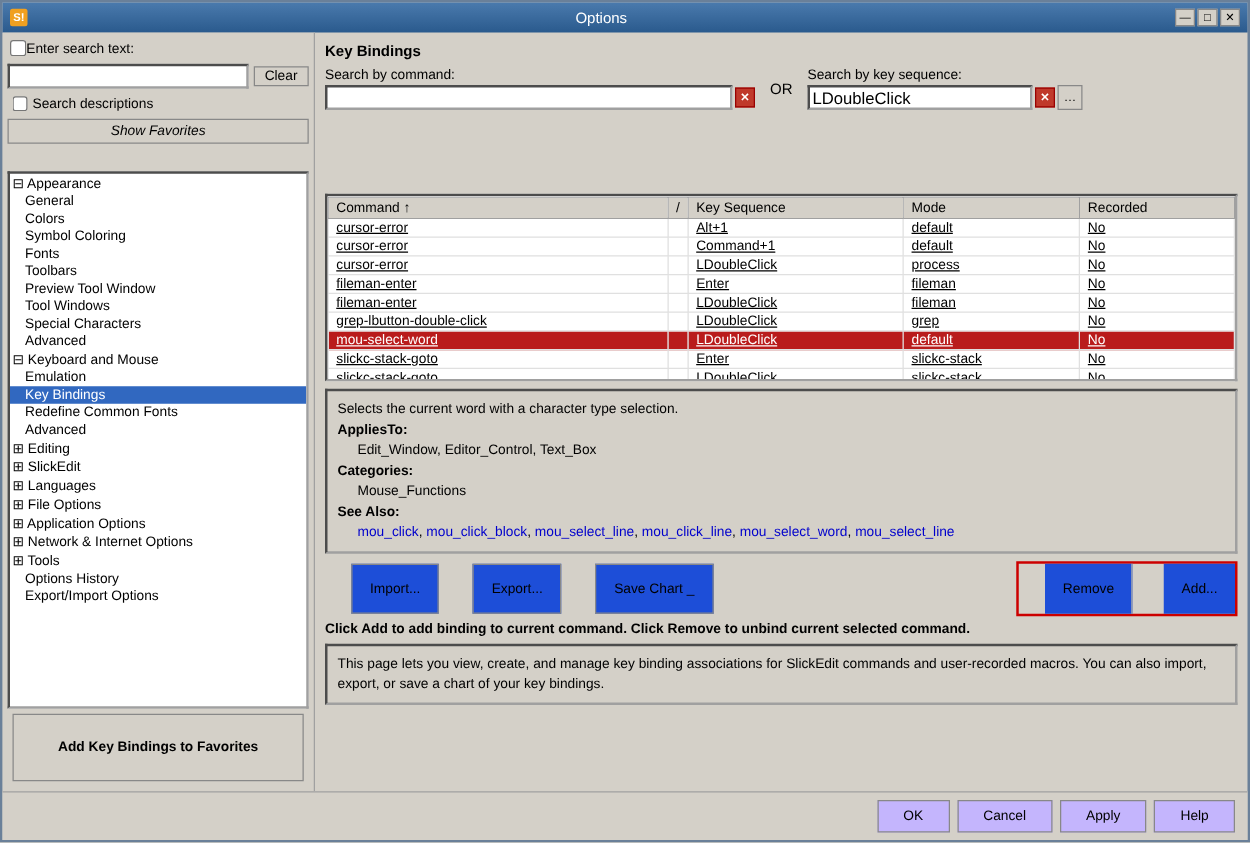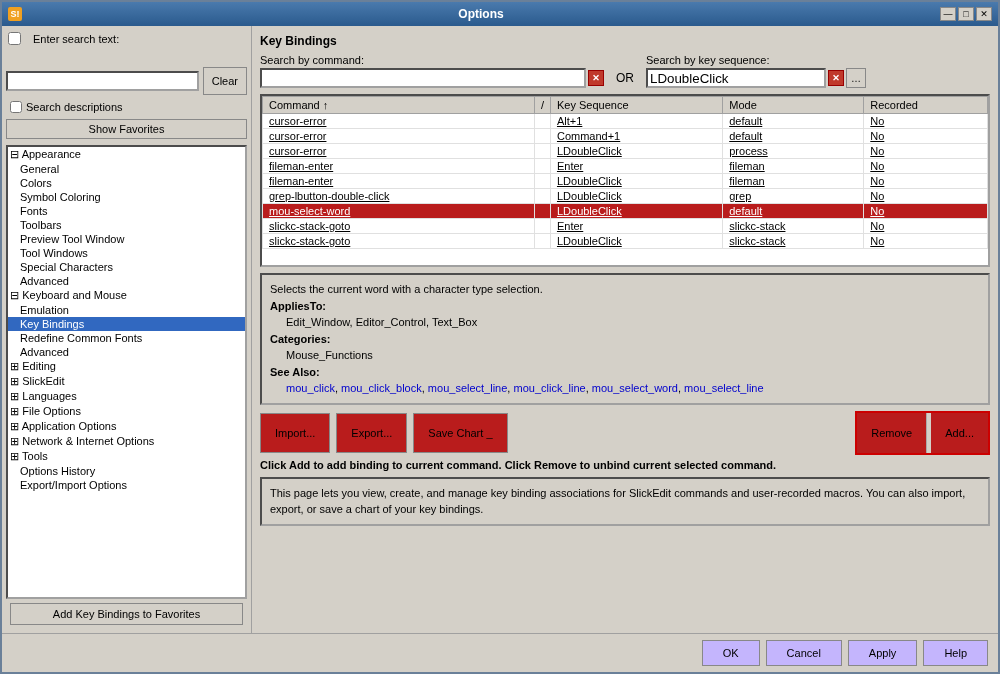--- a/index.html
+++ b/index.html
@@ -3,68 +3,68 @@
   <meta charset="utf-8">
   <style>
     * { box-sizing: border-box; margin: 0; padding: 0; }
     body { font-family: 'Segoe UI', Tahoma, sans-serif; font-size: 11px; background: #d4d0c8; color: #000; width: 1000px; height: 674px; overflow: hidden; }
 
     .window { width: 1000px; height: 674px; display: flex; flex-direction: column; border: 2px solid #6a8099; background: #d4d0c8; }
 
     .title-bar { background: linear-gradient(to bottom, #4a7aad, #2a5a8d); color: white; padding: 4px 6px; display: flex; align-items: center; justify-content: space-between; height: 24px; }
     .title-bar-left { display: flex; align-items: center; gap: 6px; }
     .title-bar-icon { width: 14px; height: 14px; background: #f0a020; border-radius: 2px; display: flex; align-items: center; justify-content: center; color: white; font-weight: bold; font-size: 9px; }
-    .title-bar-title { font-size: 12px; font-weight: bold; flex: 1; text-align: center; }
+    .title-bar-title { font-size: 12px; font-weight: normal; flex: 1; text-align: center; }
     .title-bar-controls { display: flex; gap: 2px; }
     .title-btn { width: 16px; height: 14px; background: #d4d0c8; border: 1px solid #888; font-size: 9px; display: flex; align-items: center; justify-content: center; cursor: pointer; color: #000; }
 
     .main-content { display: flex; flex: 1; overflow: hidden; }
 
     .sidebar { width: 250px; min-width: 250px; background: #d4d0c8; border-right: 1px solid #a0a0a0; display: flex; flex-direction: column; padding: 4px; }
 
-    .search-row { display: flex; align-items: center; gap: 12px; margin-bottom: 20px; padding: 2px; }
+    .search-row { display: flex; align-items: center; gap: 0; margin-bottom: 4px; padding: 2px; }
     .search-label { font-size: 11px; }
     .search-box { flex: 1; height: 20px; border: 2px inset #a0a0a0; background: white; padding: 1px 2px; }
-    .clear-btn { padding: 1px 8px; height: 28px; background: #d4d0c8; border: 1px solid #888; font-size: 11px; cursor: pointer; }
+    .clear-btn { padding: 1px 8px; height: 16px; background: #d4d0c8; border: 1px solid #888; font-size: 11px; cursor: pointer; }
 
     .search-desc-row { display: flex; align-items: center; gap: 4px; padding: 2px 4px; margin-bottom: 4px; }
 
-    .show-favorites-btn { width: 100%; padding: 3px; background: #d4d0c8; border: 1px solid #888; font-size: 11px; cursor: pointer; margin-bottom: 6px; text-align: center; }
+    .show-favorites-btn { width: 100%; padding: 3px; background: #d4d0c8; border: 1px solid #888; font-size: 11px; cursor: pointer; margin-bottom: 22px; text-align: center; font-style: italic; }
 
     .tree { flex: 1; overflow-y: auto; background: white; border: 2px inset #a0a0a0; font-size: 11px; }
     .tree-item { padding: 1px 2px; cursor: pointer; white-space: nowrap; }
     .tree-item.selected { background: #3168c0; color: white; }
     .tree-item.indent1 { padding-left: 12px; }
 
     .sidebar-bottom { padding: 4px; }
-    .add-favorites-btn { width: 100%; padding: 4px; background: #d4d0c8; border: 1px solid #888; font-size: 11px; cursor: pointer; text-align: center; }
+    .add-favorites-btn { width: 100%; padding: 20px; background: #d4d0c8; border: 1px solid #888; font-size: 11px; cursor: pointer; text-align: center; font-weight: bold; }
 
     .content-area { flex: 1; padding: 8px; display: flex; flex-direction: column; overflow: hidden; }
 
     .section-title { font-weight: bold; font-size: 12px; margin-bottom: 6px; color: #000; }
     .search-cmd-label { font-size: 11px; margin-bottom: 2px; }
     .search-cmd-input { flex: 1; height: 20px; border: 2px inset #a0a0a0; background: white; padding: 1px 2px; }
     .x-btn { width: 16px; height: 16px; background: #c0392b; border: 1px solid #900; display: flex; align-items: center; justify-content: center; color: white; font-size: 9px; font-weight: bold; cursor: pointer; }
     .or-label { font-size: 12px; padding: 0 4px; line-height: 20px; }
     .search-seq-input { height: 20px; border: 2px inset #a0a0a0; background: white; padding: 1px 2px; width: 180px; }
     .x-btn2 { width: 16px; height: 16px; background: #c0392b; border: 1px solid #900; display: flex; align-items: center; justify-content: center; color: white; font-size: 9px; font-weight: bold; cursor: pointer; }
     .ellipsis-btn { width: 20px; height: 20px; background: #d4d0c8; border: 1px solid #888; display: flex; align-items: center; justify-content: center; font-size: 10px; cursor: pointer; }
 
-    .table-container { border: 2px inset #a0a0a0; background: white; margin-bottom: 6px; overflow-y: auto; height: 173px; }
+    .table-container { border: 2px inset #a0a0a0; background: white; margin-bottom: 6px; overflow-y: auto; height: 150px; margin-top: 48px; }
     table { width: 100%; border-collapse: collapse; font-size: 11px; }
     table th { background: #d4d0c8; border: 1px solid #a0a0a0; padding: 2px 6px; text-align: left; font-weight: normal; position: sticky; top: 0; white-space: nowrap; }
     table th.sort-arrow::after { content: ' ↑'; }
     table td { border: 1px solid #e0e0e0; padding: 1px 6px; white-space: nowrap; text-decoration: underline; }
     table tr.selected td { background: #b91c1c; color: white; }
 
     .description-box { border: 2px inset #a0a0a0; background: #d4d0c8; padding: 6px 8px; margin-bottom: 6px; min-height: 120px; font-size: 11px; line-height: 1.5; }
     .desc-link { color: #0000cc; text-decoration: none; cursor: pointer; }
 
     .action-buttons { display: flex; align-items: center; gap: 6px; margin-bottom: 4px; }
-    .action-btn { padding: 3px 14px; background: #b91c1c; border: 1px solid #888; font-size: 11px; cursor: pointer; height: 40px; }
+    .action-btn { padding: 3px 14px; background: #1d4ed8; border: 1px solid #888; font-size: 11px; cursor: pointer; height: 40px; margin-left: 21px; }
     .spacer { flex: 1; }
     .remove-add-group { border: 2px solid #cc0000; display: flex; gap: 4px; }
     .remove-add-group .action-btn { border: none; border-right: 1px solid #aaa; }
     .remove-add-group .action-btn:last-child { border-right: none; }
 
     .hint-text { font-size: 11px; font-weight: bold; margin-bottom: 6px; }
 
     .info-box { border: 2px inset #a0a0a0; background: #d4d0c8; padding: 6px 8px; font-size: 11px; line-height: 1.5; margin-bottom: 8px; }
 
     .bottom-bar { border-top: 1px solid #a0a0a0; padding: 6px 10px; display: flex; justify-content: flex-end; align-items: center; gap: 6px; background: #d4d0c8; }
@@ -134,21 +134,21 @@
       </div>
 
       <div class="sidebar-bottom">
         <button class="add-favorites-btn">Add Key Bindings to Favorites</button>
       </div>
     </div>
 
     <div class="content-area">
       <div class="section-title">Key Bindings</div>
 
-      <div style="display:flex; align-items:flex-end; gap:8px; margin-bottom:6px;">
+      <div style="display:flex; align-items:center; gap:8px; margin-bottom:19px;">
         <div style="flex:1;">
           <div class="search-cmd-label">Search by command:</div>
           <div style="display:flex;align-items:center;gap:2px;">
             <input type="text" class="search-cmd-input" style="">
             <div class="x-btn">✕</div>
           </div>
         </div>
         <div class="or-label">OR</div>
         <div style="flex:1;">
           <div class="search-cmd-label">Search by key sequence:</div>

